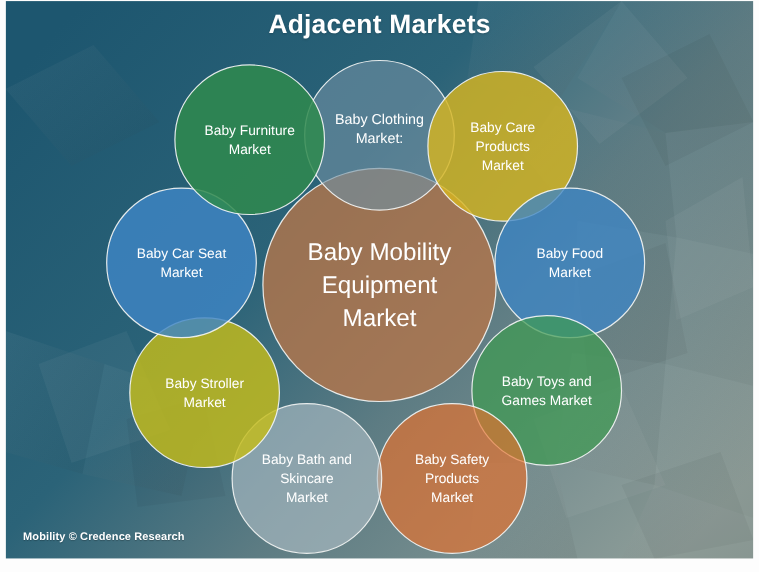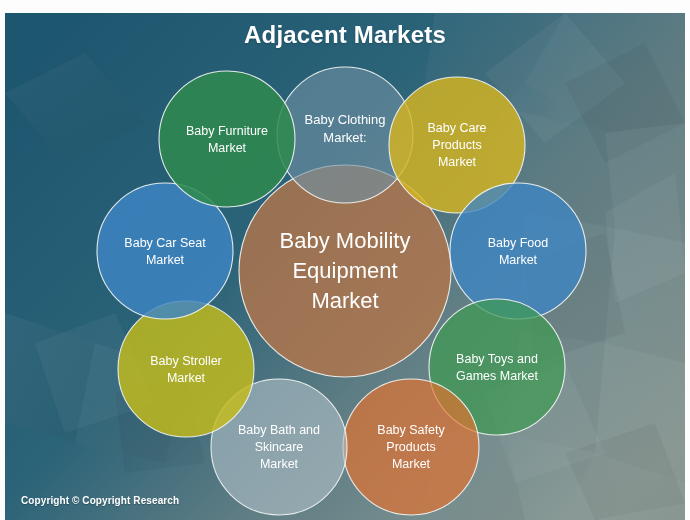--- a/index.html
+++ b/index.html
@@ -4,21 +4,21 @@
 <style>
   html,body{margin:0;padding:0;}
   body{
     width:690px;height:520px;overflow:hidden;
     font-family:"Liberation Sans", sans-serif;
     background:#ffffff;
   }
   #frame{
     position:relative;width:690px;height:520px;
     box-sizing:border-box;
-    padding:13px 5px 8px 5px;
+    padding:1px 5px 8px 5px;
     background:#fdfdfd;
   }
   #canvas{
     position:relative;width:680px;height:507px;overflow:hidden;
   }
   #bg{position:absolute;inset:0;}
   #title{
     position:absolute;left:0;right:0;top:8px;
     text-align:center;
     color:#ffffff;
@@ -118,15 +118,15 @@
           <text class="lbl sat" x="492" font-size="12.5"><tspan x="492" y="349.75">Baby Toys and</tspan><tspan x="492" y="366.75">Games Market</tspan></text>
           <text class="lbl sat" x="406" font-size="12.5"><tspan x="406" y="421.25">Baby Safety</tspan><tspan x="406" y="438.25">Products</tspan><tspan x="406" y="455.25">Market</tspan></text>
           <text class="lbl sat" x="274" font-size="12.5"><tspan x="274" y="421.25">Baby Bath and</tspan><tspan x="274" y="438.25">Skincare</tspan><tspan x="274" y="455.25">Market</tspan></text>
           <text class="lbl sat" x="181" font-size="12.5"><tspan x="181" y="351.75">Baby Stroller</tspan><tspan x="181" y="368.75">Market</tspan></text>
           <text class="lbl sat" x="160" font-size="12.5"><tspan x="160" y="233.75">Baby Car Seat</tspan><tspan x="160" y="250.75">Market</tspan></text>
           <text class="lbl sat" x="222" font-size="12.5"><tspan x="222" y="121.75">Baby Furniture</tspan><tspan x="222" y="138.75">Market</tspan></text>
           <text class="lbl center" x="340" font-size="22"><tspan x="340" y="235.48">Baby Mobility</tspan><tspan x="340" y="265.48">Equipment</tspan><tspan x="340" y="295.48">Market</tspan></text>
         </g>
     </svg>
 
-    <div id="footer">Copyright © Copyright Research</div>
+    <div id="footer">Mobility © Credence Research</div>
   </div>
 </div>
 
 </body></html>

